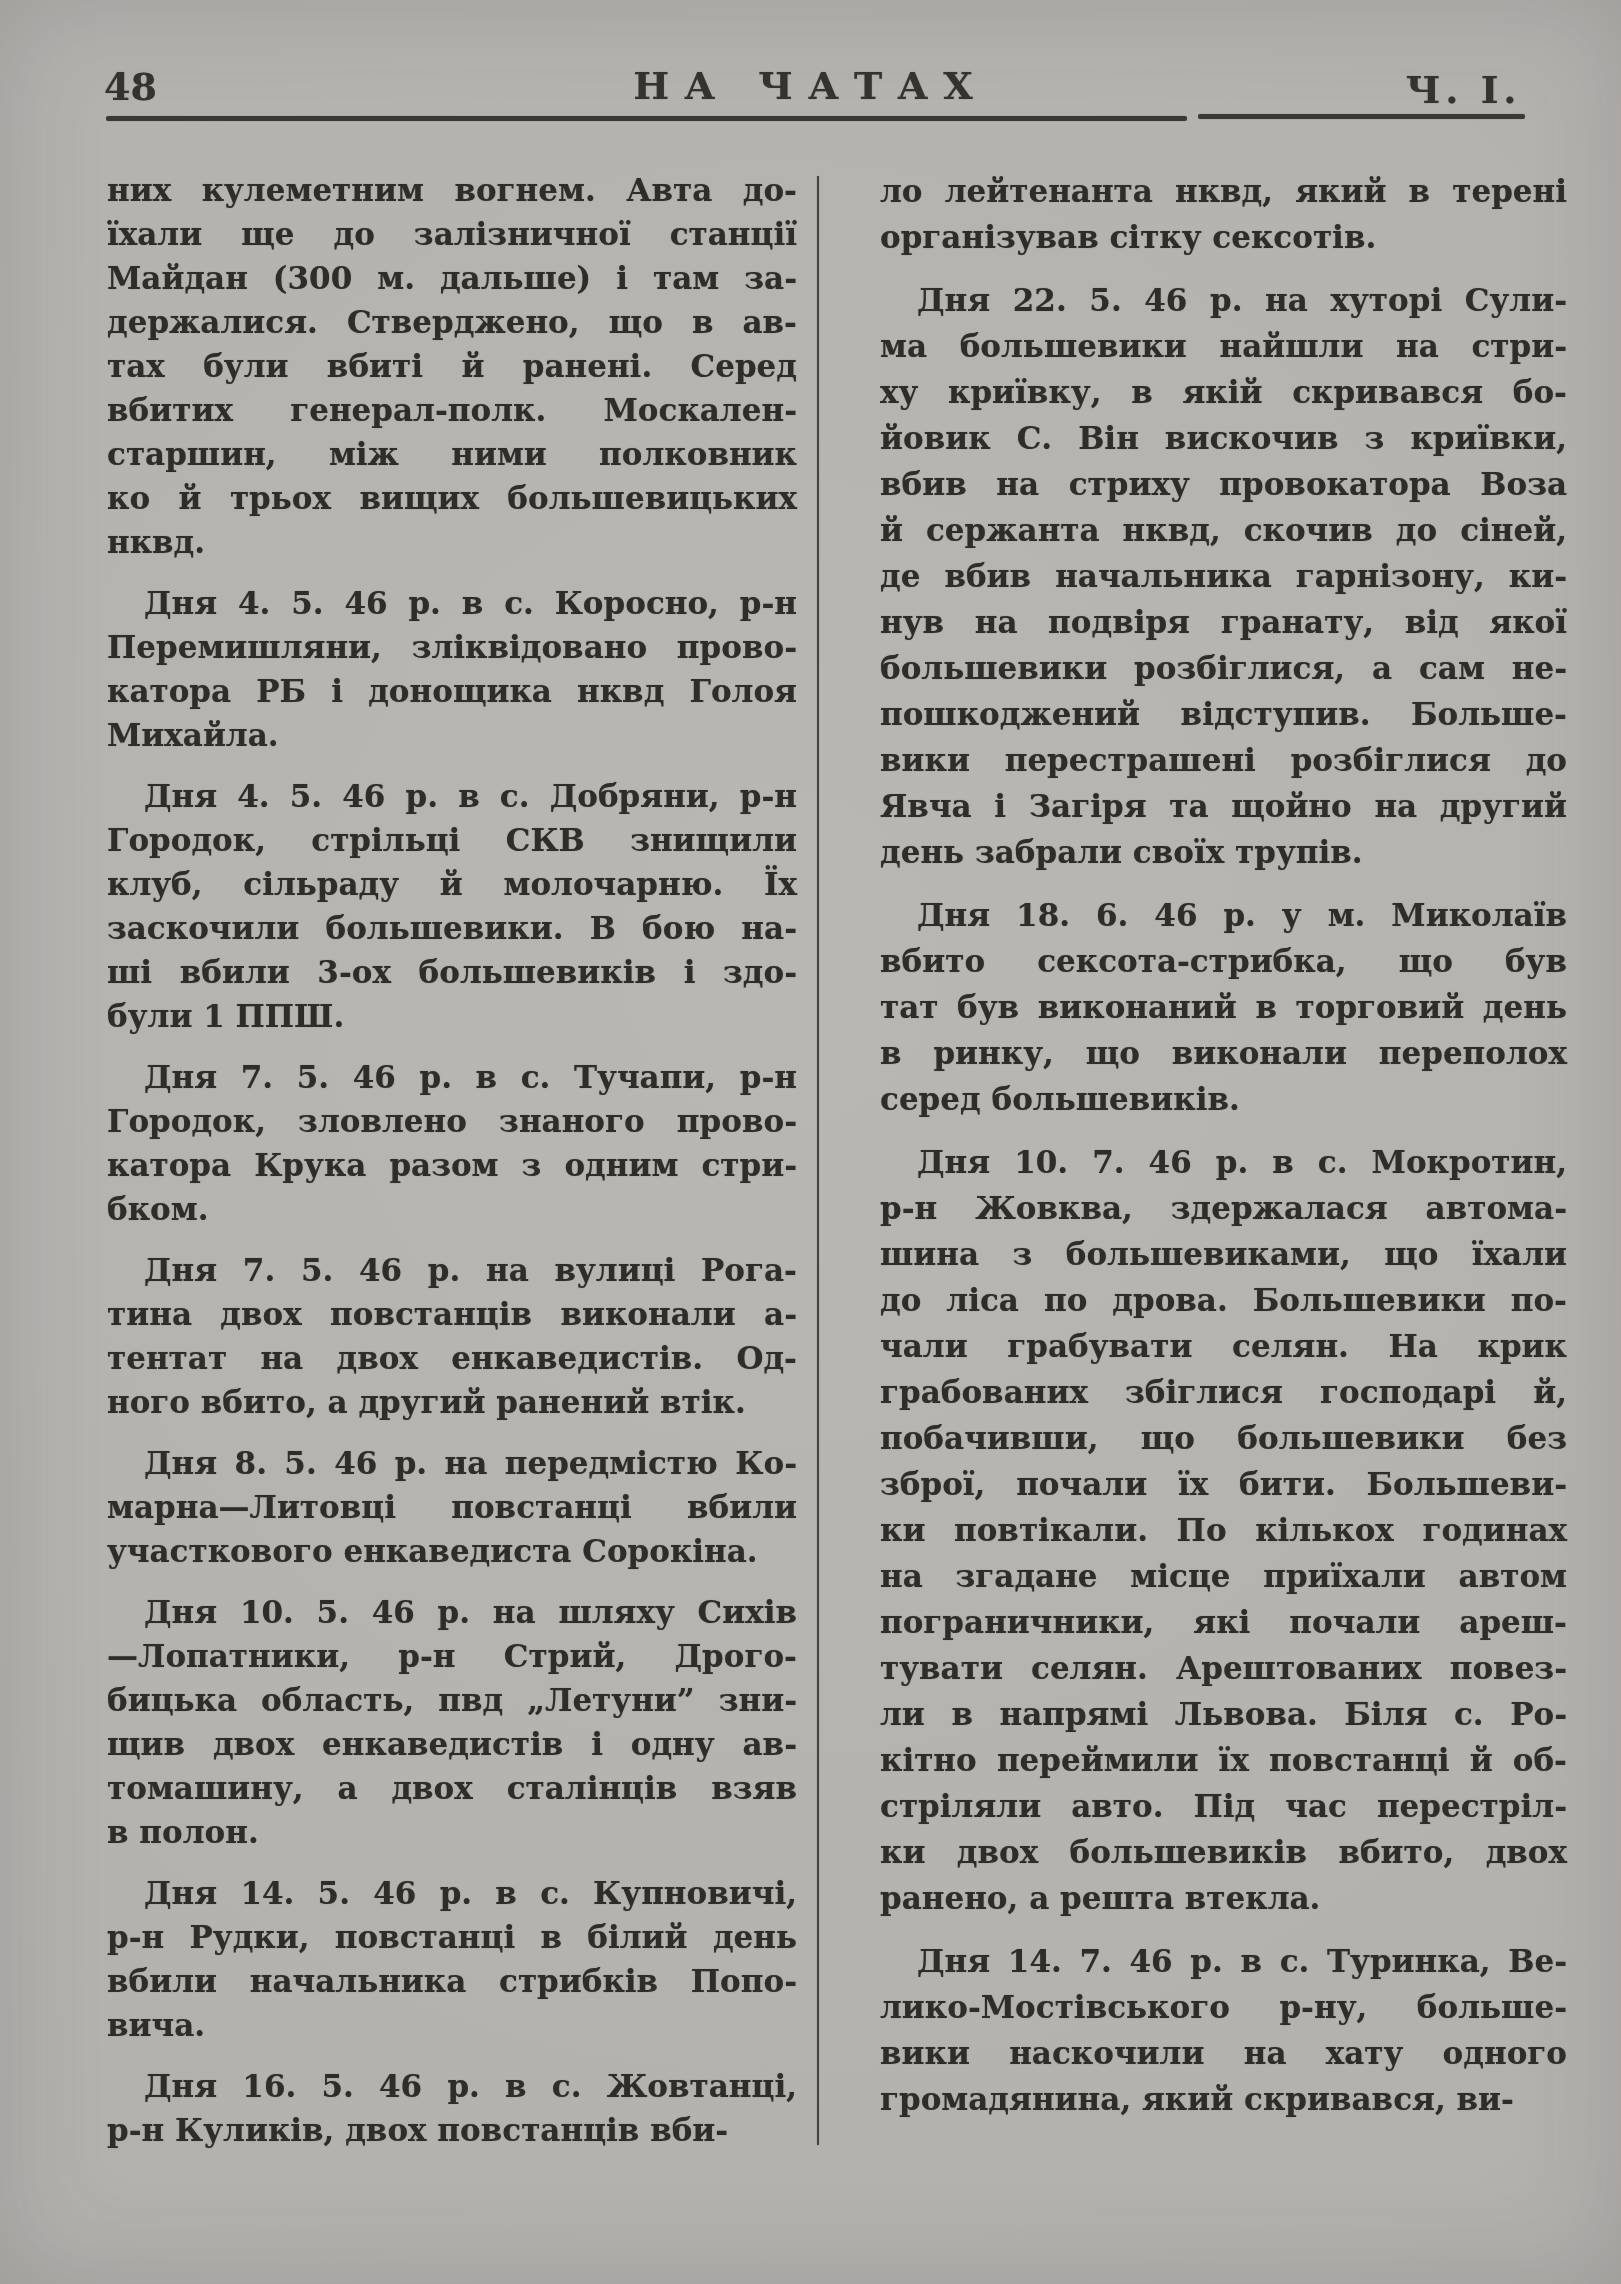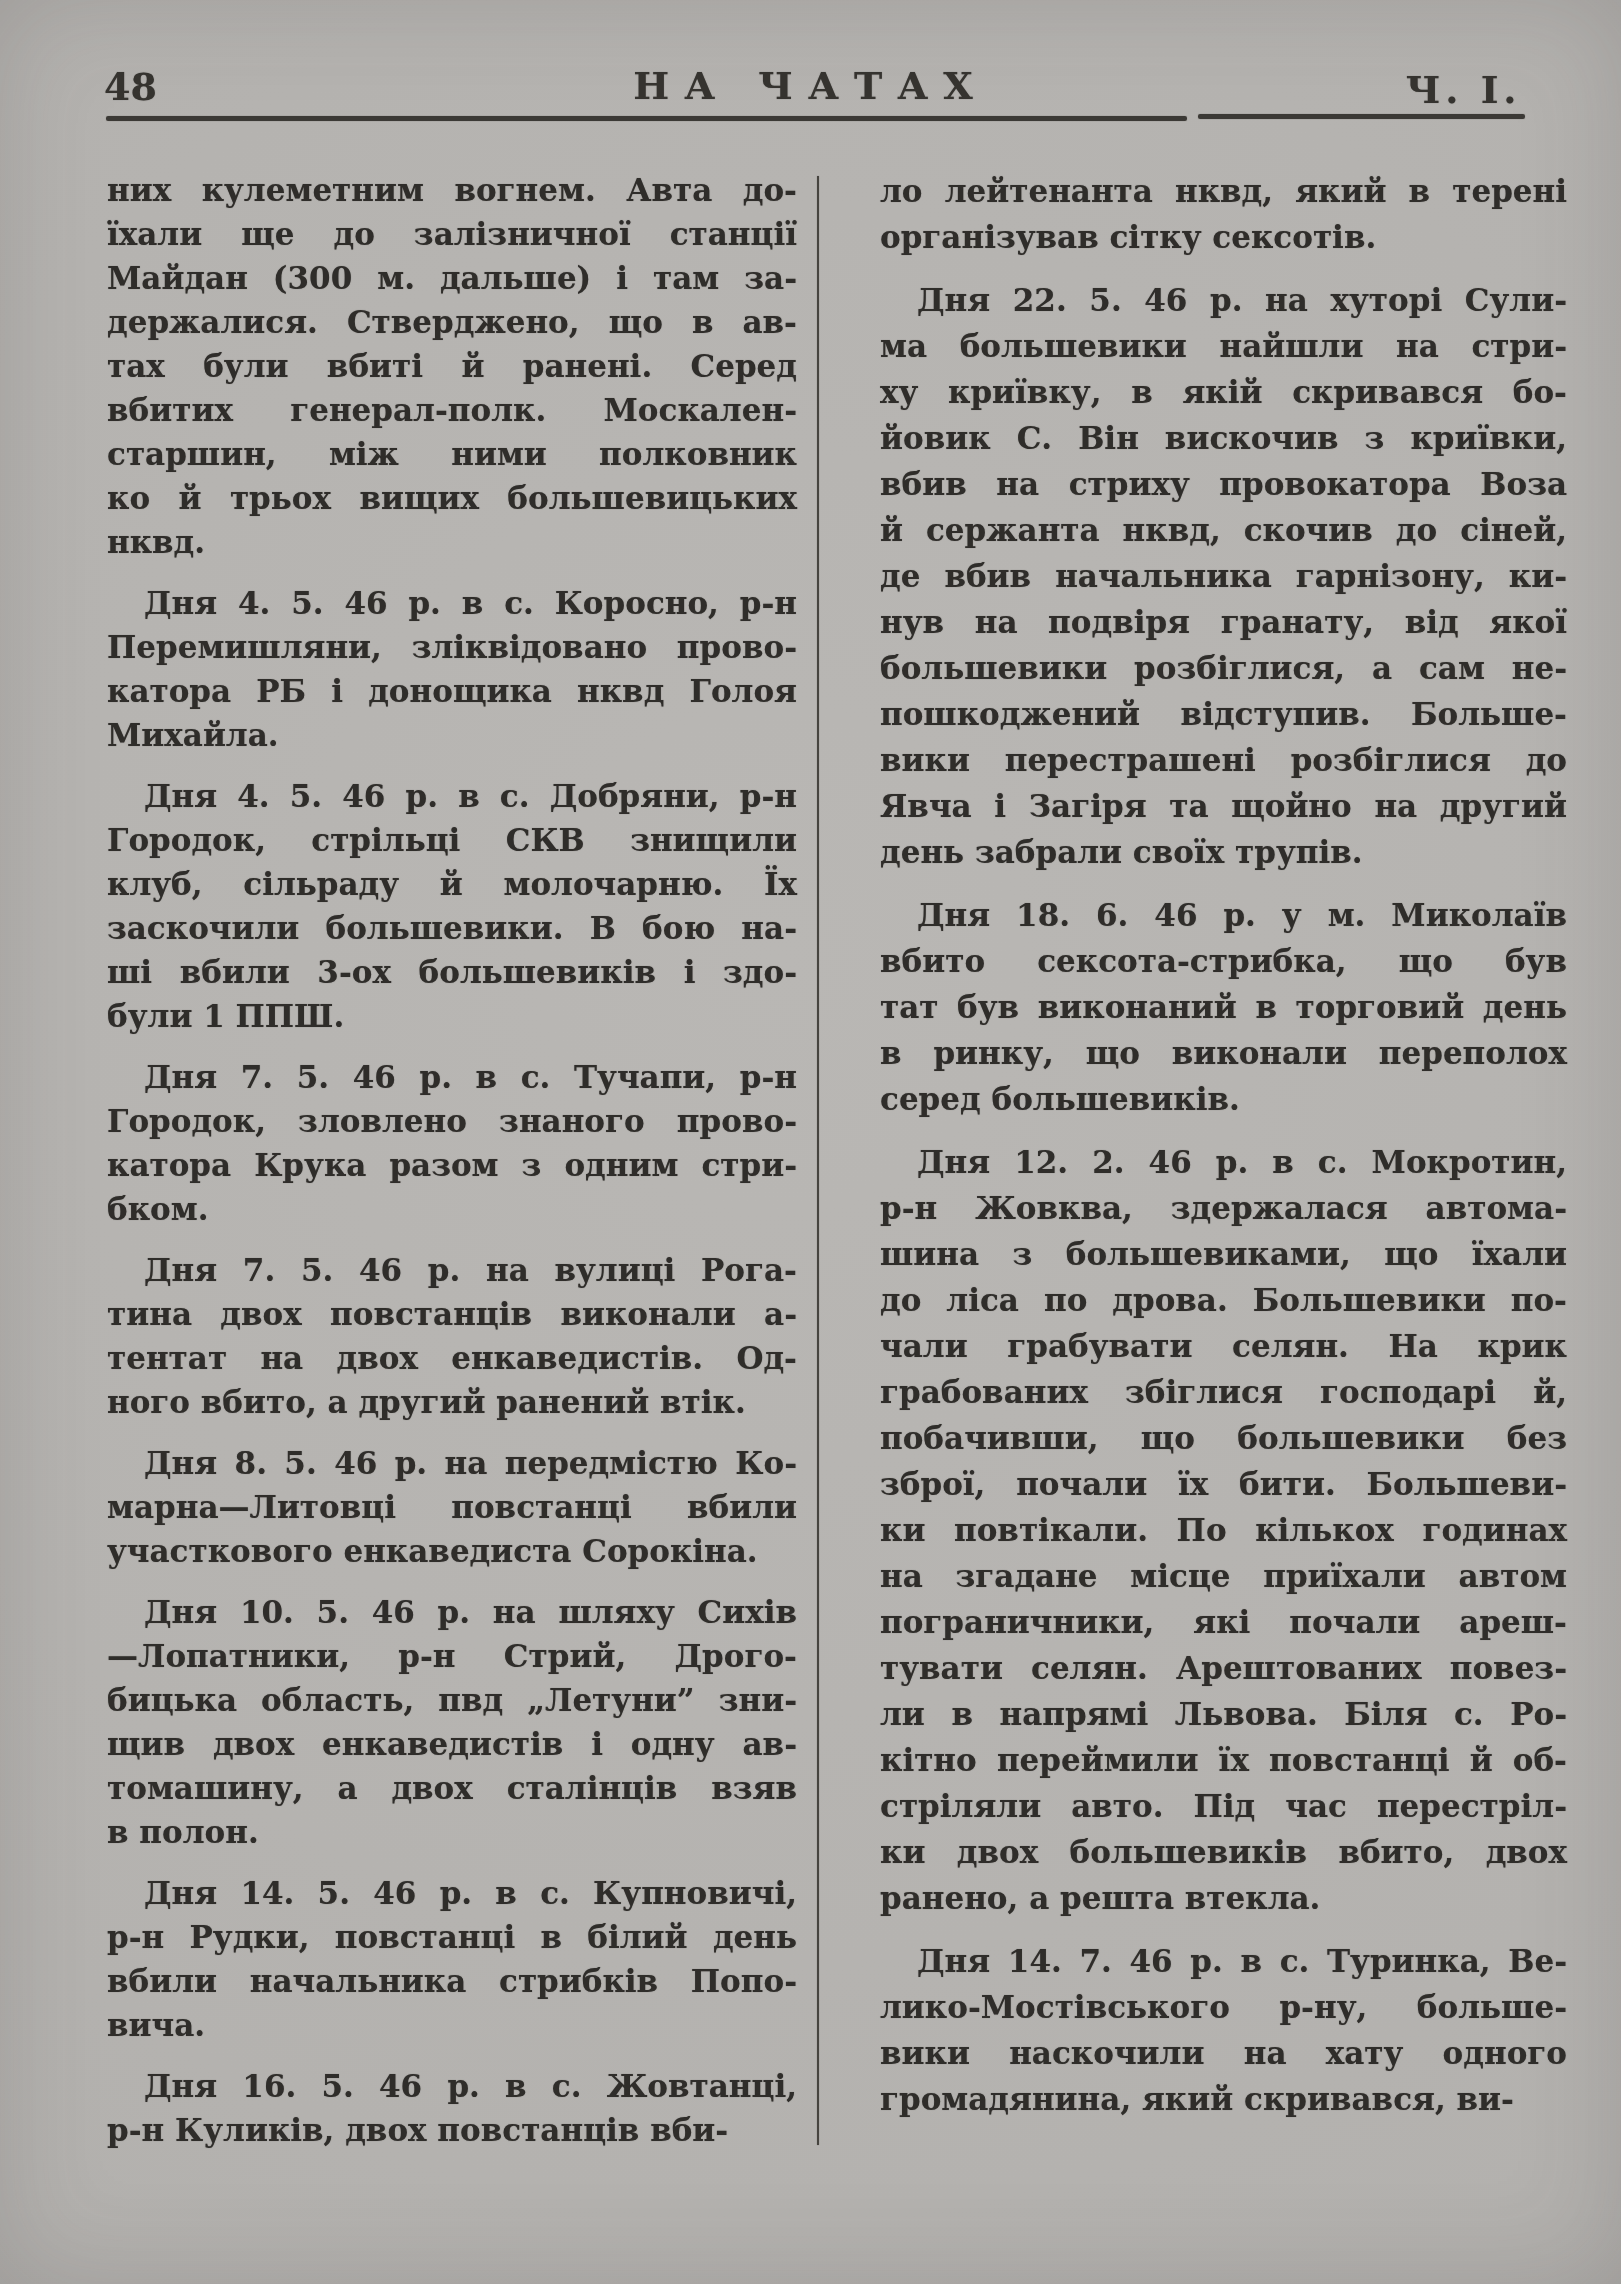--- a/index.html
+++ b/index.html
@@ -157,21 +157,21 @@
         <div class="line last">день забрали своїх трупів.</div>
       </div>
       <div class="para">
         <div class="line first-indent">Дня 18. 6. 46 р. у м. Миколаїв</div>
         <div class="line">вбито сексота-стрибка, що був</div>
         <div class="line">тат був виконаний в торговий день</div>
         <div class="line">в ринку, що виконали переполох</div>
         <div class="line last">серед большевиків.</div>
       </div>
       <div class="para">
-        <div class="line first-indent">Дня 12. 2. 46 р. в с. Мокротин,</div>
+        <div class="line first-indent">Дня 10. 7. 46 р. в с. Мокротин,</div>
         <div class="line">р-н Жовква, здержалася автома-</div>
         <div class="line">шина з большевиками, що їхали</div>
         <div class="line">до ліса по дрова. Большевики по-</div>
         <div class="line">чали грабувати селян. На крик</div>
         <div class="line">грабованих збіглися господарі й,</div>
         <div class="line">побачивши, що большевики без</div>
         <div class="line">зброї, почали їх бити. Большеви-</div>
         <div class="line">ки повтікали. По кількох годинах</div>
         <div class="line">на згадане місце приїхали автом</div>
         <div class="line">пограничники, які почали ареш-</div>

